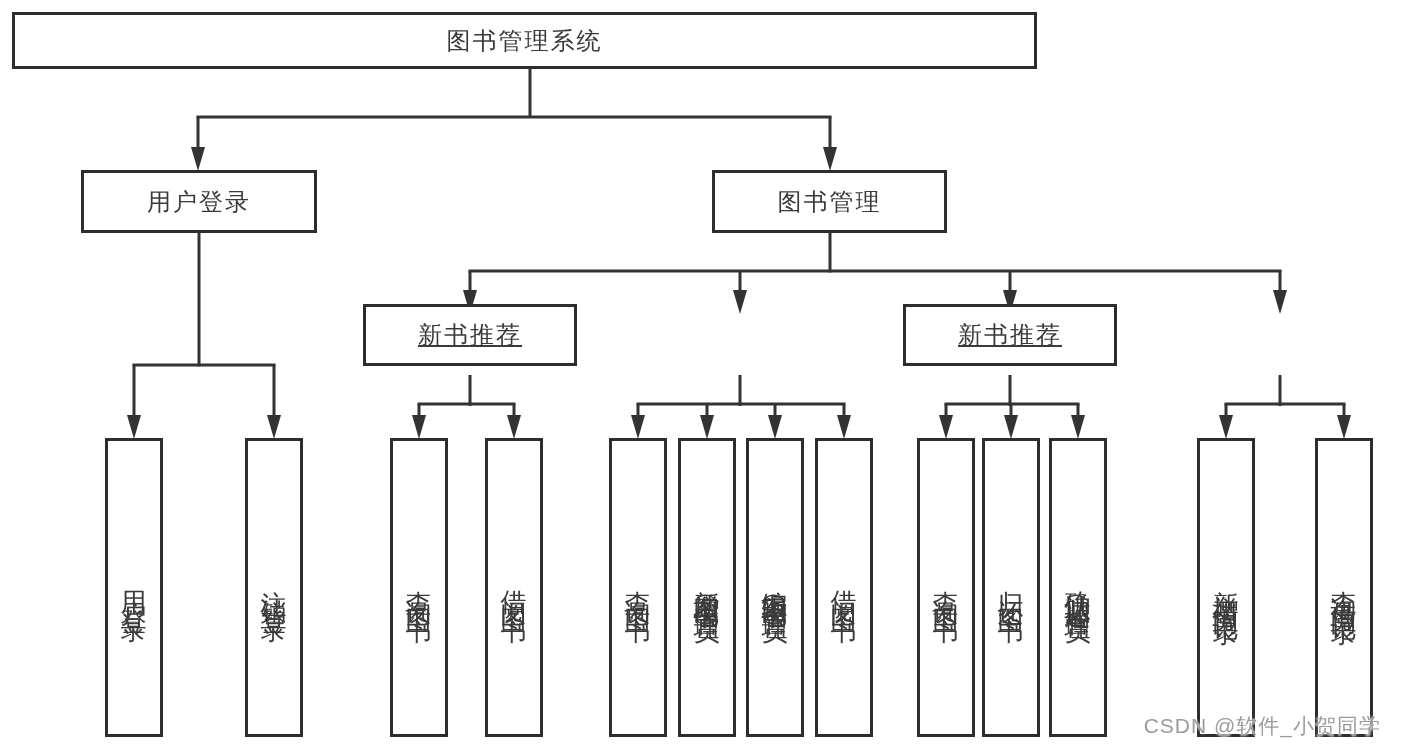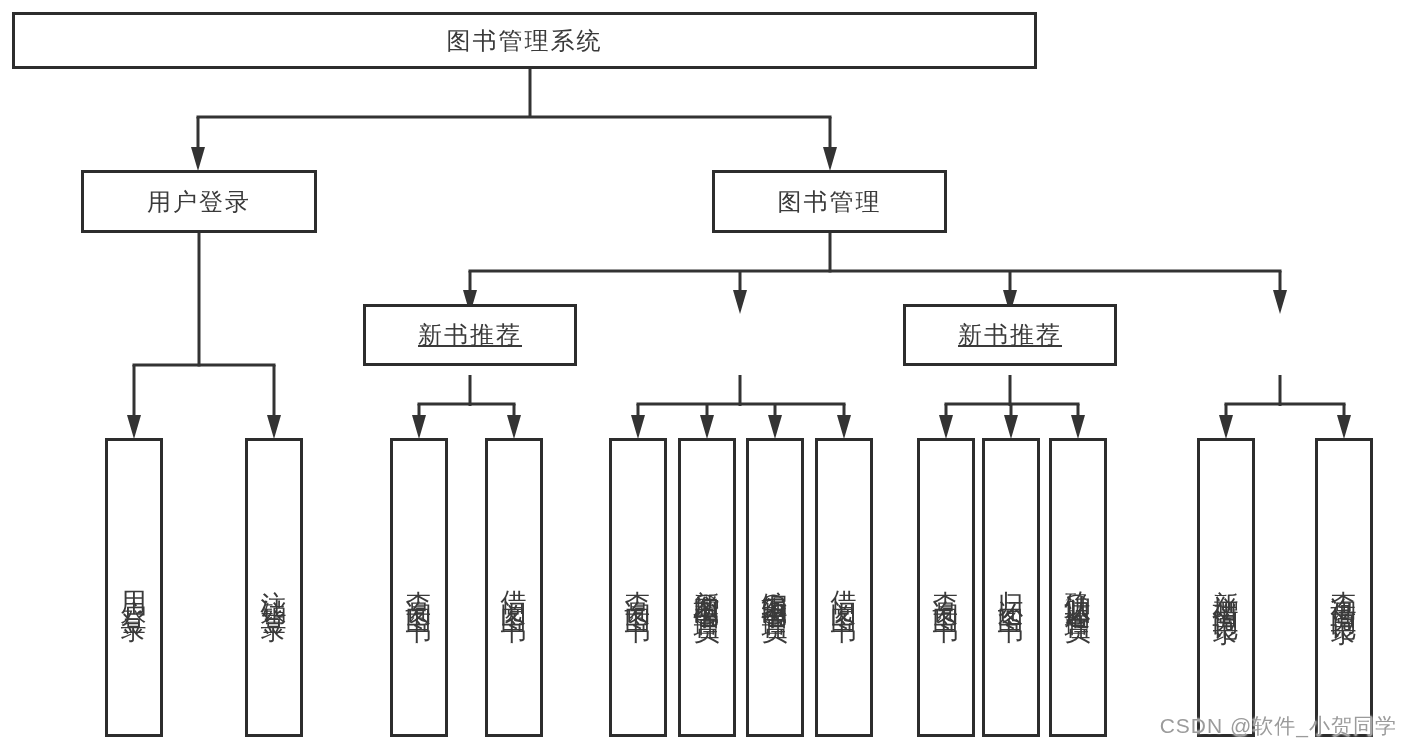--- a/index.html
+++ b/index.html
@@ -24,21 +24,21 @@
   .lvl3{top:304px;width:214px;height:62px;text-decoration:underline;}
   .leaf{
     top:438px;width:58px;height:299px;display:block;
     writing-mode:vertical-rl;text-orientation:mixed;
     text-align:center;line-height:52px;
     font-size:26px;letter-spacing:9px;
   }
   .leaf.s6{letter-spacing:6px;}
   .leaf.s9{letter-spacing:4px;}
   .watermark{
-    position:absolute;right:8px;bottom:7px;
+    position:absolute;right:24px;bottom:7px;
     font-size:21px;color:var(--watermark,#9b9b9b);
     text-shadow:0 0 3px #fff, 0 0 2px #fff;
     letter-spacing:1px;
   }
 </style>
 </head>
 <body>
 
 <div class="stage">
 

